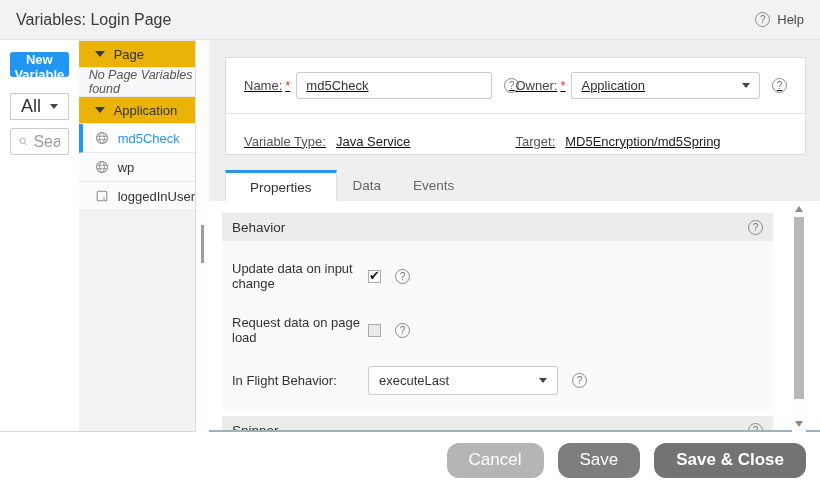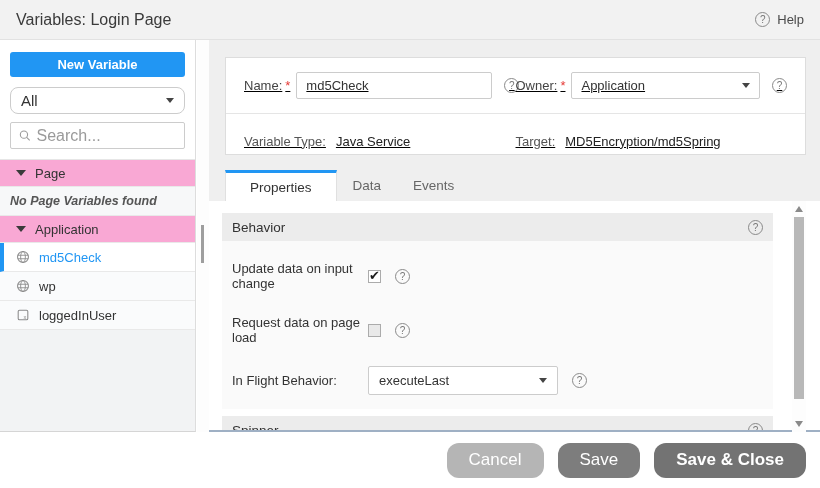--- a/index.html
+++ b/index.html
@@ -10,42 +10,42 @@
   .header { position:absolute; left:0; top:0; width:820px; height:40px; background:#f2f2f2;
             border-bottom:1px solid #e2e2e2; display:flex; align-items:center; padding:0 16px; }
   .header-title { font-size:16px; color:#3a3a3a; }
   .header-help { margin-left:auto; display:flex; align-items:center; gap:7px; color:#4a4a4a; font-size:13px; cursor:pointer; }
 
   .help-circle { display:inline-flex; width:15px; height:15px; border:1px solid #8a8a8a; border-radius:50%;
                  align-items:center; justify-content:center; font-size:10px; color:#777; flex:0 0 auto; background:transparent; }
 
   
   .sidebar { position:absolute; left:0; top:40px; width:196px; height:392px; background:#f2f3f4;
-             border-right:1px solid #ddd; border-bottom:1px solid #d5d5d5; display:flex; flex-direction:column; }
+             border-right:1px solid #ddd; border-bottom:1px solid #d5d5d5; display:flex; flex-direction:row; }
   .sidebar-top { background:#fff; padding:12px 10px 10px 10px; }
   .btn-new-variable { width:100%; height:25px; background:#2196f3; color:#fff; border:none; border-radius:3px;
                       font-size:13px; font-weight:bold; font-family:inherit; cursor:pointer; }
-  .filter-select { margin-top:10px; height:27px; border:1px solid #ccc; border-radius:8px; background:#fff;
-                   display:flex; align-items:center; padding:0 10px; font-size:15px; color:#333; cursor:pointer;text-align:center; }
+  .filter-select { margin-top:10px; height:27px; border:1px solid #ccc; border-radius:0; background:#fff;
+                   display:flex; align-items:center; padding:0 10px; font-size:18px; color:#333; cursor:pointer;text-align:center; }
   .caret-down { width:0; height:0; border-left:4px solid transparent; border-right:4px solid transparent;
                 border-top:5px solid #444; margin-left:auto; }
   .search-box { margin-top:8px; height:27px; border:1px solid #ccc; border-radius:2px; background:#fff;
                 display:flex; align-items:center; padding:0 8px; }
   .search-box input { border:none; outline:none; font-size:16px; color:#333; width:100%; margin-left:6px;
                       font-family:Liberation Sans, sans-serif; background:transparent; }
   .search-box input::placeholder { color:#9a9a9a; }
 
   .tree { border-top:1px solid #e6e6e6; }
   .tree-row { height:27px; display:flex; align-items:center; border-bottom:1px solid #e9e9e9;
-              background:#f9a8d4; font-size:13px; color:#333; cursor:pointer; }
+              background:#eab308; font-size:13px; color:#333; cursor:pointer; }
   .tree-section { padding-left:16px; gap:9px; }
   .tree-caret { width:0; height:0; border-left:5px solid transparent; border-right:5px solid transparent;
                 border-top:6px solid #3a3a3a; }
   .tree-empty { height:29px; display:flex; align-items:center; padding-left:10px; font-size:12.5px;
-                font-style:italic; color:#555; border-bottom:1px solid #e9e9e9; background:#f7f8f9;font-weight:bold; }
+                font-style:italic; color:#555; border-bottom:1px solid #e9e9e9; background:#f7f8f9; }
   .tree-item { height:29px; padding-left:16px; gap:9px; background:#fafbfc; }
   .tree-item .item-icon { display:inline-flex; flex:0 0 auto; }
   .tree-item.selected { background:#fff; border-left:4px solid #2196f3; padding-left:12px; color:#2196f3; }
   .sidebar-fill { flex:1; background:#f2f3f4; }
 
   
   .side-scroll { position:absolute; left:197px; top:40px; width:12px; height:392px; background:#fdfdfd; }
   .side-scroll .thumb { position:absolute; left:4px; top:185px; width:3px; height:38px; background:#9e9e9e; }
 
   

